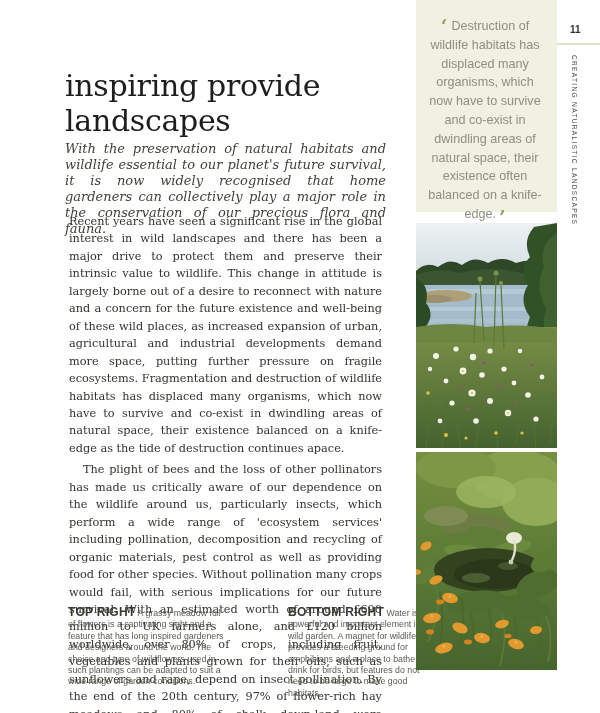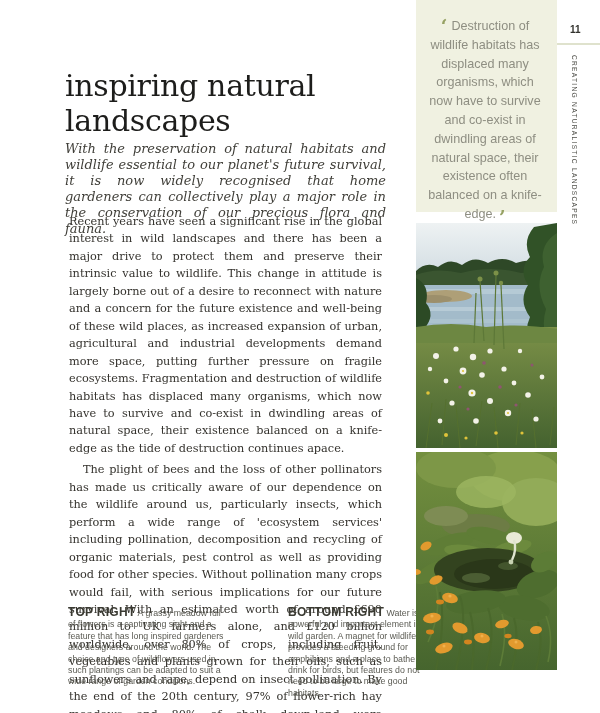--- a/index.html
+++ b/index.html
@@ -46,21 +46,21 @@
   .photo{position:absolute;left:416px;width:141px;overflow:hidden;}
   .photo-1{top:223px;height:225px;}
   .photo-2{top:452px;height:218px;}
   .photo svg{display:block;}
 </style>
 </head>
 <body>
 
 <div class="page">
 
-  <h1 class="title"><span>inspiring natural</span><br>
+  <h1 class="title"><span>inspiring provide</span><br>
       <span>landscapes</span></h1>
 
   <div class="intro">With the preservation of natural habitats and wildlife essential to our planet's future survival, it is now widely recognised that home gardeners can collectively play a major role in the conservation of our precious flora and fauna.</div>
 
 
   <div class="bodytext">
     <p>Recent years have seen a significant rise in the global interest in wild landscapes and there has been a major drive to protect them and preserve their intrinsic value to wildlife. This change in attitude is largely borne out of a desire to reconnect with nature and a concern for the future existence and well-being of these wild places, as increased expansion of urban, agricultural and industrial developments demand more space, putting further pressure on fragile ecosystems. Fragmentation and destruction of wildlife habitats has displaced many organisms, which now have to survive and co-exist in dwindling areas of natural space, their existence balanced on a knife-edge as the tide of destruction continues apace.</p>
     <p class="indent">The plight of bees and the loss of other pollinators has made us critically aware of our dependence on the wildlife around us, particularly insects, which perform a wide range of 'ecosystem services' including pollination, decomposition and recycling of organic materials, pest control as well as providing food for other species. Without pollination many crops would fail, with serious implications for our future survival. With an estimated worth of around £690 million to UK farmers alone, and £120 billion worldwide, over 80% of crops, including fruit, vegetables and plants grown for their oils, such as sunflowers and rape, depend on insect pollination. By the end of the 20th century, 97% of flower-rich hay meadows and 80% of chalk down-land were destroyed. Conversely, UK gardens are estimated to cover 0.5 million acres of land, an area larger than all our nature reserves put together, not counting all other green spaces such as 27,000 public parks, most of which is maintained as short, highly manicured turf. It would make sense then, to use our own space to provide a refuge for wildlife by creating plantings that are both attractive and useful to us all.</p>
   </div>
 

